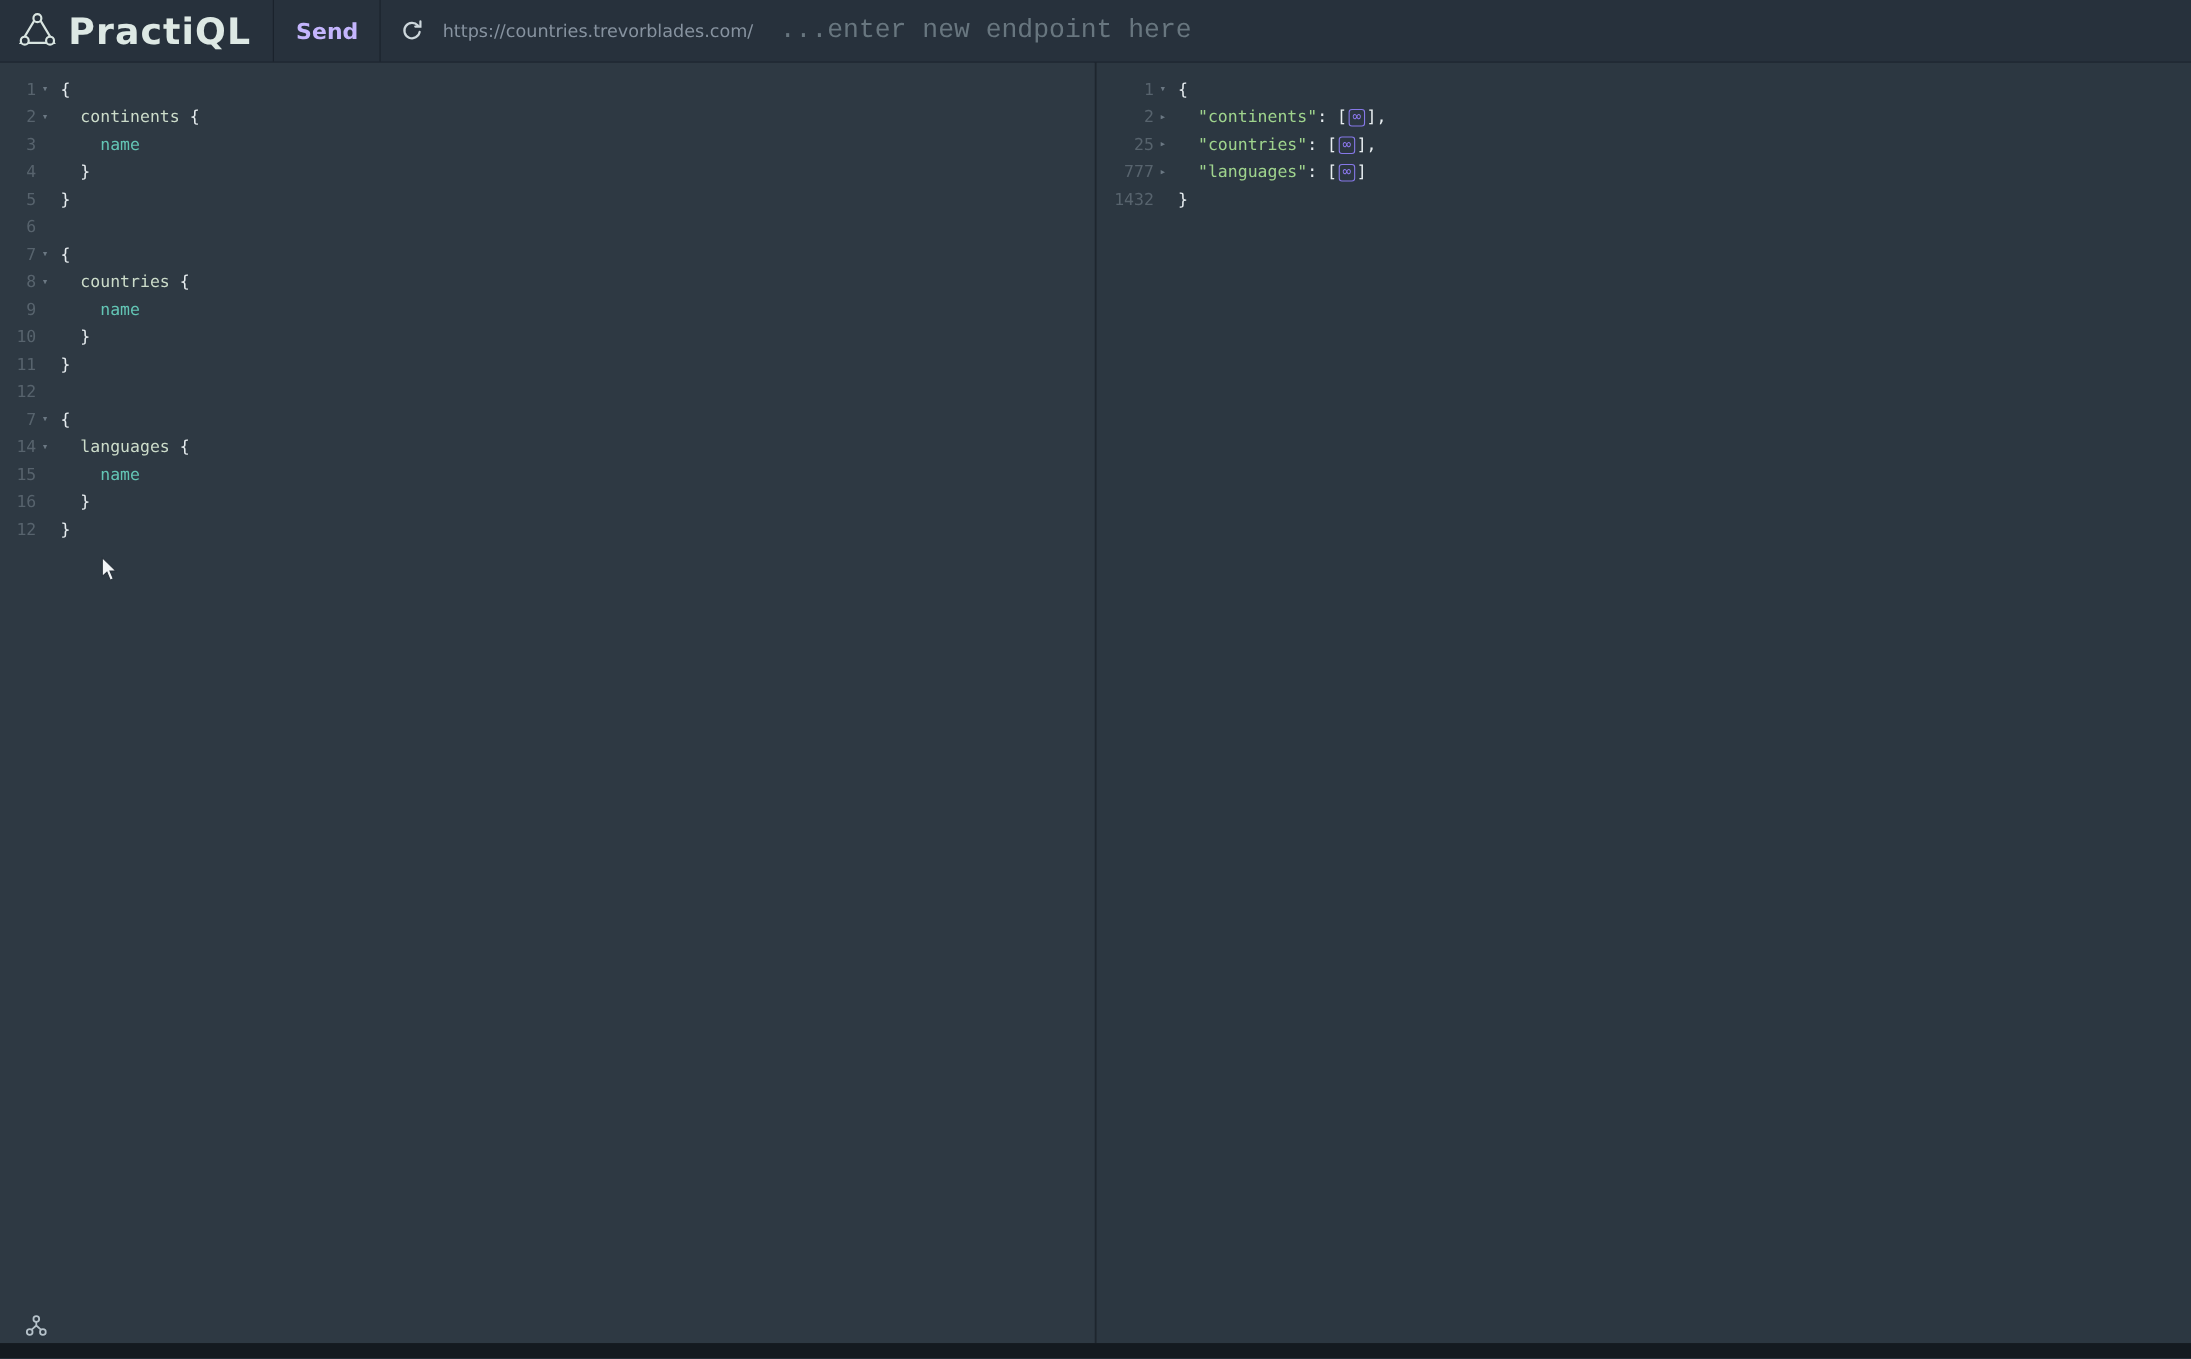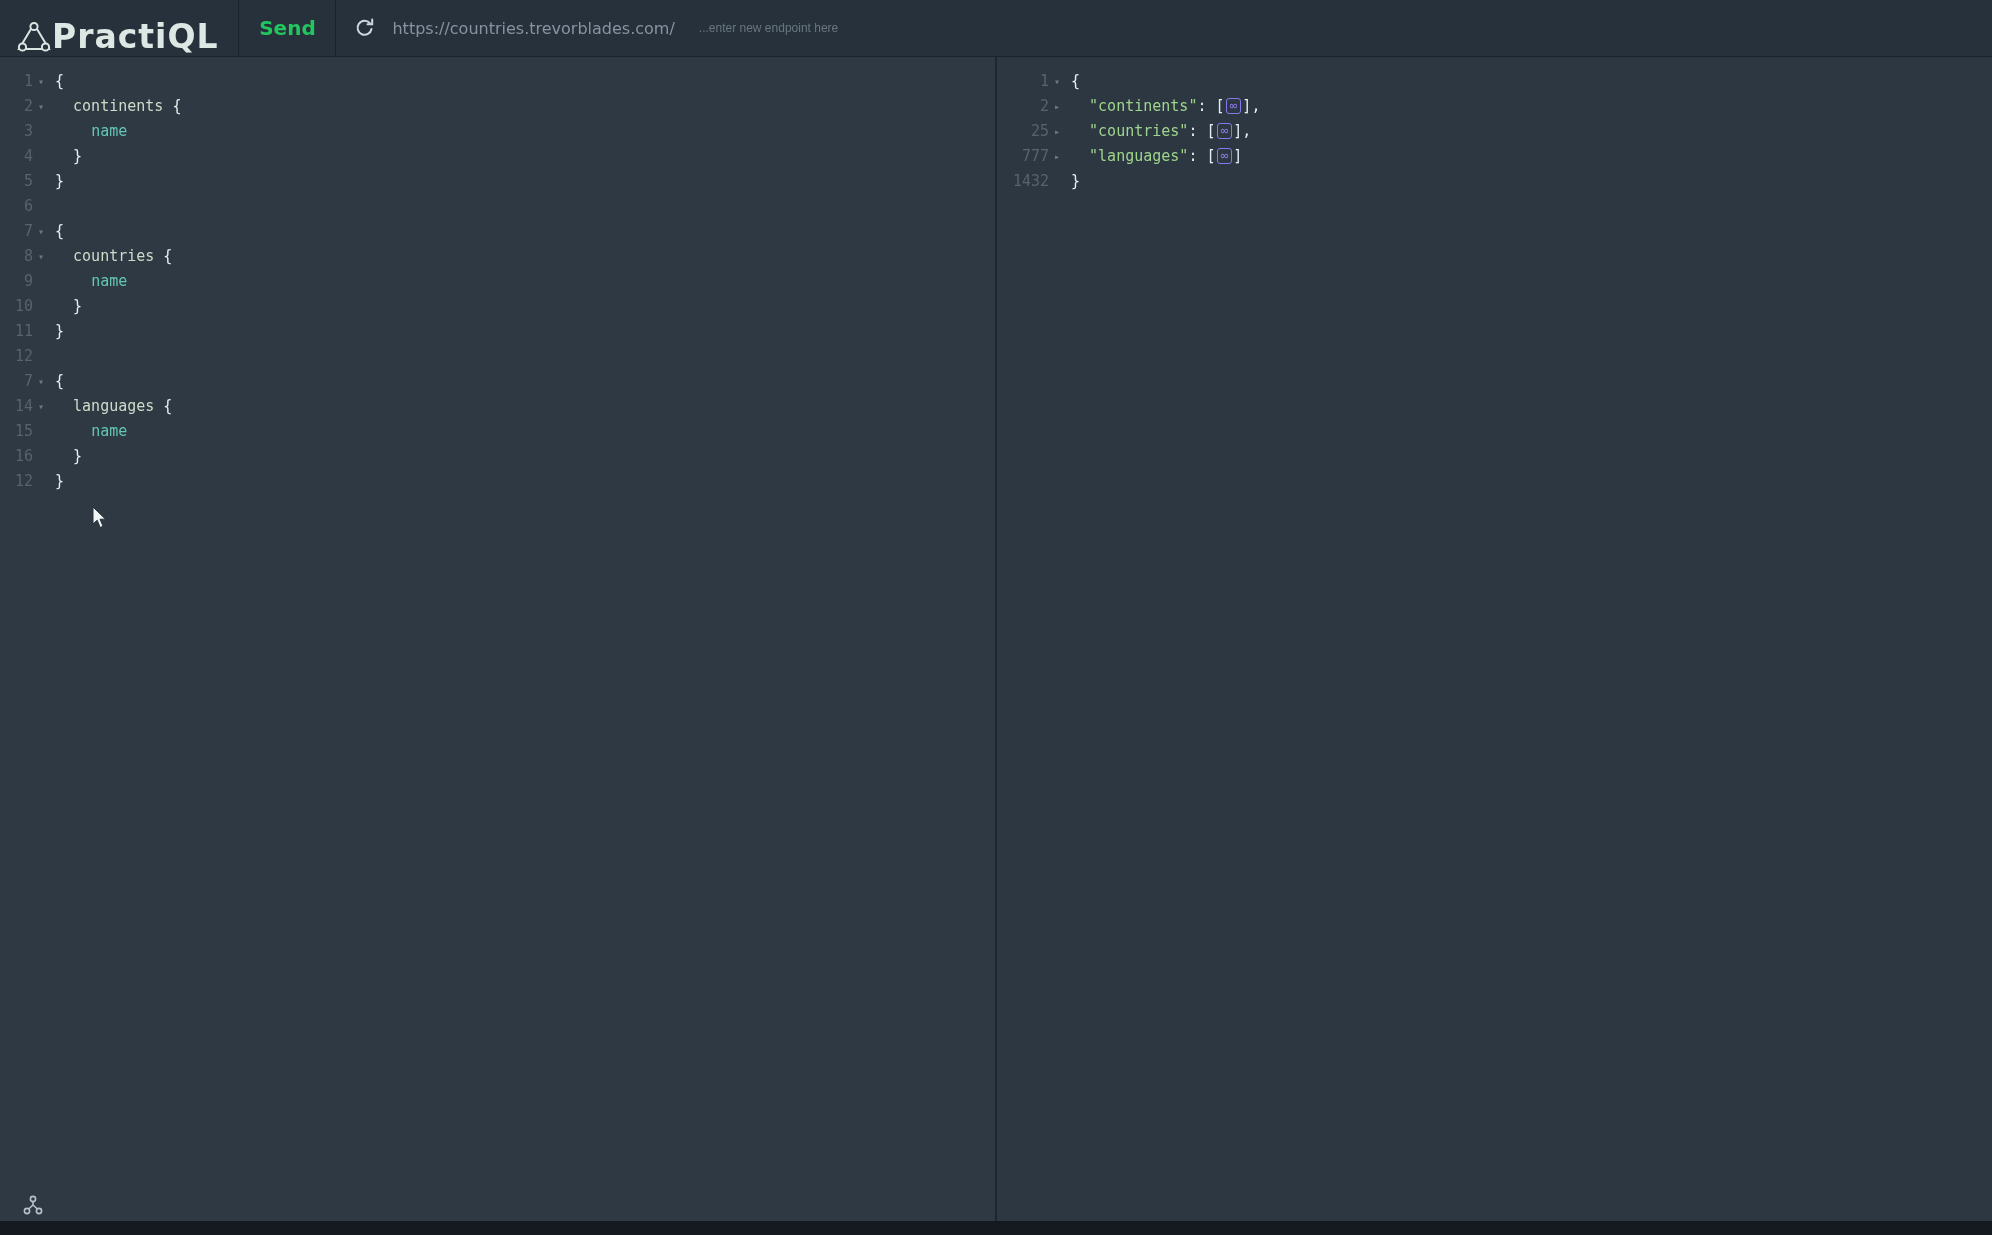--- a/index.html
+++ b/index.html
@@ -12,46 +12,46 @@
 
   
   .topbar {
     height:57px;
     background:#27313c;
     border-bottom:1px solid #1a222b;
     display:flex;
     align-items:center;
   }
   .logo {
-    display:flex; align-items:flex-end; 
+    display:flex; align-items:center; gap:10px;
     padding:0 20px 0 16px; height:100%;
   }
   .logo-text {
     font-size:33px; font-weight:bold; color:#dde8e4;
     letter-spacing:1px;
   }
   .tb-divider { width:1px; height:100%; background:#1a222b; flex:none; }
   .send-btn {
     height:100%; width:96px;
     background:transparent; border:none; cursor:pointer;
-    color:#22c55e; font-size:20px; font-weight:bold;
+    color:#c4b5fd; font-size:20px; font-weight:bold;
     font-family:"DejaVu Sans", sans-serif;
   }
   .refresh-btn {
     background:none; border:none; cursor:pointer;
     margin:0 12px 0 14px; padding:4px; line-height:0;
   }
   .endpoint-url {
     color:#8793a0; font-size:16px; margin-right:24px; white-space:nowrap;
   }
   .endpoint-input {
     flex:1; min-width:0; height:100%;
     background:transparent; border:none; outline:none;
-    color:#c6d1da; font-size:12px;
-    font-family:Liberation Sans, sans-serif;
+    color:#c6d1da; font-size:24px;
+    font-family:Liberation Mono, monospace;
   }
   .endpoint-input::placeholder { color:#68767f; }
 
   
   .main { display:flex; height:1164px; }
   .pane { height:100%; overflow:hidden; position:relative; }
   .pane.left  { width:995px; background:#2e3943; }
   .v-divider  { width:2px; height:100%; background:#1e262e; flex:none; }
   .pane.right { flex:1; background:#2c3741; }
 

